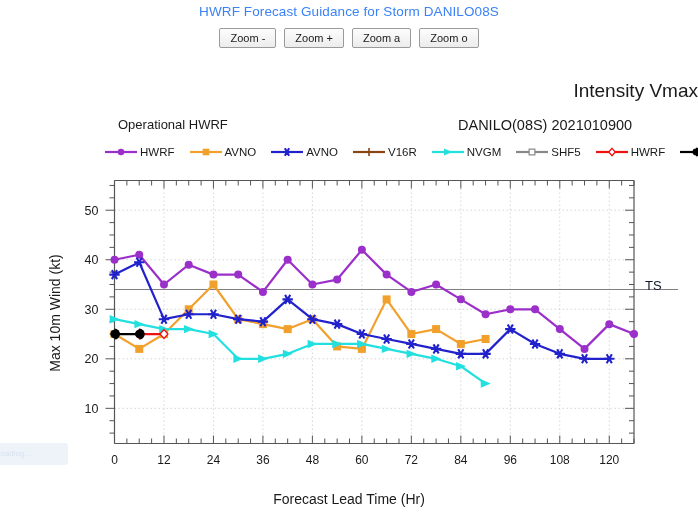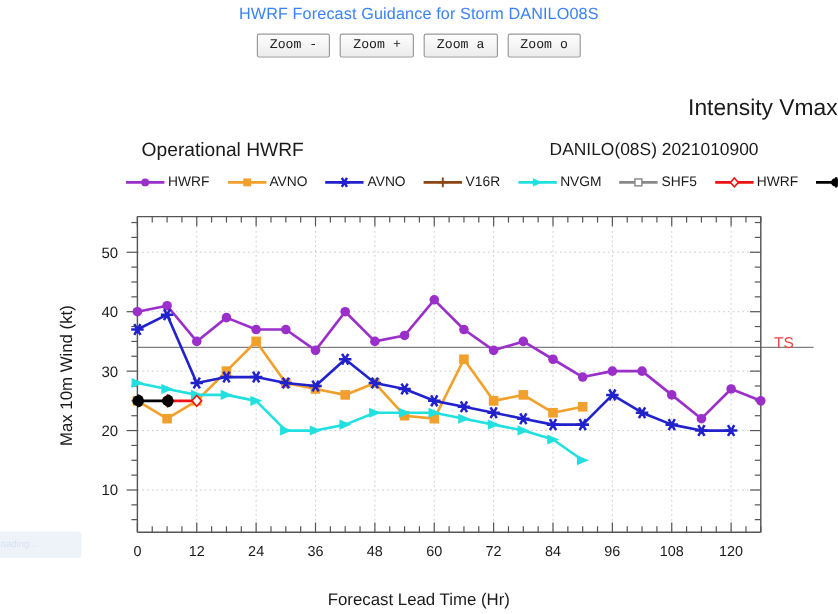--- a/index.html
+++ b/index.html
@@ -10,41 +10,41 @@
   }
   #page-title{
     position:absolute;left:0;top:4px;width:698px;text-align:center;
     color:#3b82f6;font-weight:normal;font-size:13.5px;letter-spacing:.1px;
   }
   #zoom-bar{
     position:absolute;left:0;top:28px;width:698px;
     display:flex;justify-content:center;gap:8px;
   }
   .zoom-btn{
-    font-family:Liberation Mono, monospace;font-size:11px;color:#202020;
+    font-family:Liberation Sans, sans-serif;font-size:11px;color:#202020;
     background:linear-gradient(#fdfdfd,#ececec);
     border:1px solid #9a9a9a;border-radius:2px;
     padding:2px 10px;line-height:14px;cursor:pointer;
   }
   #plot-title{
     position:absolute;left:0;top:80px;width:698px;text-align:right;
     font-size:19px;color:#1a1a1a;
   }
-  #subhead-left{position:absolute;left:118px;top:117px;font-size:16px;color:#1a1a1a;}
+  #subhead-left{position:absolute;left:118px;top:117px;font-size:13px;color:#1a1a1a;}
   #subhead-right{position:absolute;left:458px;top:117px;font-size:14.5px;color:#1a1a1a;}
   #legend{
     position:absolute;left:104px;top:143px;width:580px;height:18px;
     display:flex;align-items:center;
   }
   .legend-item{display:flex;align-items:center;margin-right:14px;}
   .legend-item:last-child{margin-right:0;}
   .legend-sym{width:34px;height:14px;display:block;}
   .legend-label{font-size:11.5px;color:#1a1a1a;margin-left:2px;white-space:nowrap;}
   #chart-area{position:absolute;left:0;top:0;width:698px;height:512px;}
-  #ts-label{position:absolute;left:645px;top:278px;font-size:13px;color:#ef4444;}
+  #ts-label{position:absolute;left:645px;top:278px;font-size:13px;color:#0f172a;}
   #xlabel{
     position:absolute;left:0;top:491px;width:698px;text-align:center;
     font-size:14px;color:#1a1a1a;
   }
   #ylabel{
     position:absolute;left:-45px;top:305px;width:200px;text-align:center;
     font-size:14px;color:#1a1a1a;
     transform:rotate(-90deg);transform-origin:center center;
   }
   .tickx{font-size:12px;fill:#1a1a1a;text-anchor:middle;

